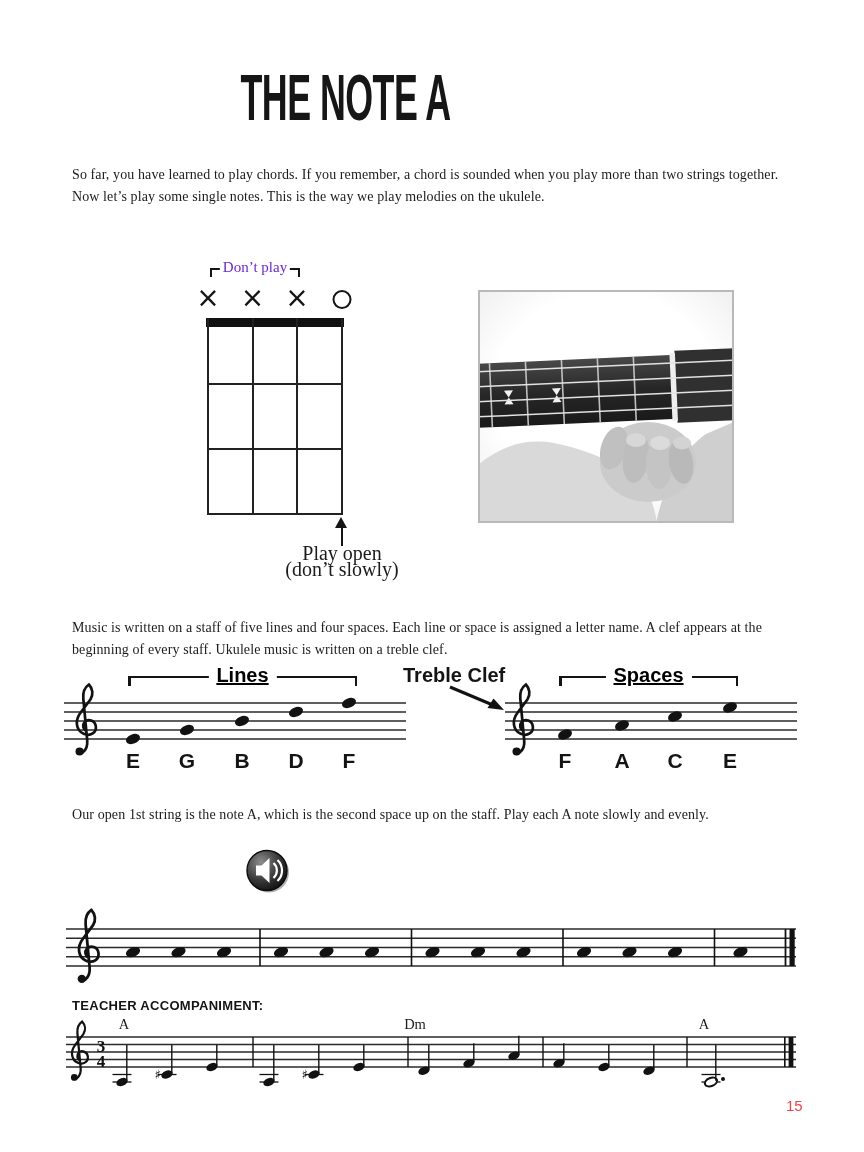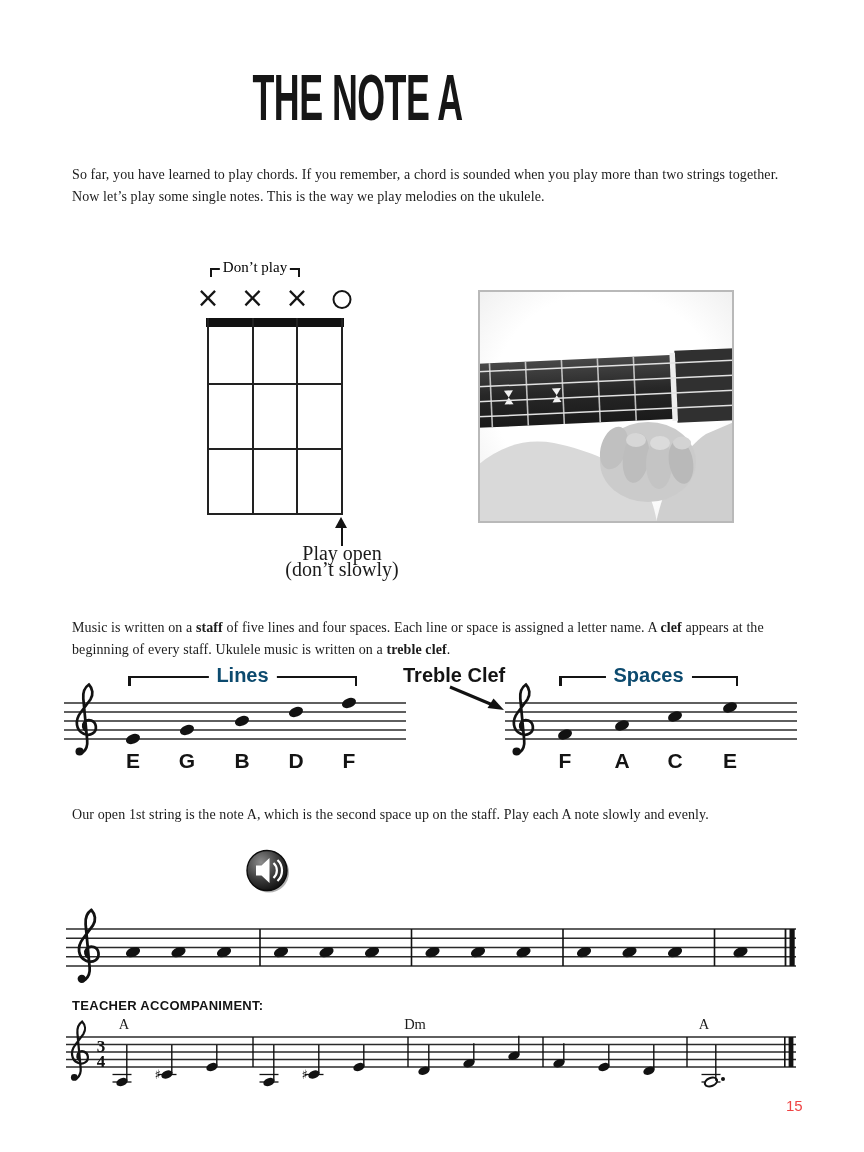--- a/index.html
+++ b/index.html
@@ -1,47 +1,47 @@
 <!DOCTYPE html>
 <html><head>
 <meta charset="utf-8">
 <style>
   html,body{margin:0;padding:0;background:#888;}
   .page{position:relative;width:864px;height:1152px;background:#ffffff;margin:0 auto;
         font-family:"Liberation Serif",serif;color:#1b1b1b;overflow:hidden;}
 
   .para{position:absolute;font-size:14px;line-height:22px;letter-spacing:.1px;}
-  .para b{font-weight:700;text-align:center;}
-
-  .title-wrap{position:absolute;top:66px;left:0;width:692px;text-align:center;margin-left:12px;}
+  .para b{font-weight:400;text-align:center;}
+
+  .title-wrap{position:absolute;top:66px;left:0;width:692px;text-align:center;}
   h1.display{margin:0;display:inline-block;font-family:"Liberation Sans",sans-serif;font-weight:700;
      font-size:64px;line-height:1;letter-spacing:-1px;transform:scaleX(.56);transform-origin:center;
      white-space:nowrap;color:#161616;}
 
   .song-title{position:absolute;left:72px;top:845px;height:46px;}
   .song-title .display{display:inline-block;font-family:"Liberation Sans",sans-serif;font-weight:700;
      font-size:55px;line-height:1;letter-spacing:-1px;transform:scaleX(.5);transform-origin:left center;
      white-space:nowrap;color:#161616;}
 
   
   .bracket{position:absolute;height:14px;}
   .bracket .bar{position:absolute;top:6px;left:0;right:0;height:0;border-top:2.5px solid #141414;}
   .bracket::before,.bracket::after{content:"";position:absolute;top:6px;width:2.5px;height:10px;background:#141414;}
   .bracket::before{left:0;}
   .bracket::after{right:0;}
   .bracket .lbl{position:absolute;top:-6px;left:50%;transform:translateX(-50%);background:#fff;
-     padding:0 8px;font:700 20px "Liberation Sans",sans-serif;color:#0c4a6e;white-space:nowrap;}
+     padding:0 8px;font:700 20px "Liberation Sans",sans-serif;color:#000000;white-space:nowrap;text-decoration:underline;}
 
   .dp-bracket{position:absolute;left:210px;top:261px;width:90px;height:16px;}
   .dp-bracket .bar{position:absolute;top:7px;left:0;right:0;border-top:2px solid #141414;}
   .dp-bracket::before,.dp-bracket::after{content:"";position:absolute;top:7px;width:2px;height:9px;background:#141414;}
   .dp-bracket::before{left:0;}
   .dp-bracket::after{right:0;}
   .dp-bracket .lbl{position:absolute;top:-2px;left:50%;transform:translateX(-50%);background:#fff;
-     padding:0 3px;font:15px "Liberation Serif",serif;color:#000000;white-space:nowrap;}
+     padding:0 3px;font:15px "Liberation Serif",serif;color:#6d28d9;white-space:nowrap;}
 
   .treble-label{position:absolute;left:403px;top:664px;font:700 20px "Liberation Sans",sans-serif;color:#141414;}
 
   
   .grid{position:absolute;left:207px;top:318px;width:136px;height:197px;}
   .grid .nut{position:absolute;left:-1px;top:0;width:138px;height:9px;background:#111;}
   .grid .vl{position:absolute;top:0;width:2px;height:197px;background:#222;}
   .grid .hl{position:absolute;left:0;width:136px;height:2px;background:#222;}
 
   .markers{position:absolute;left:0;top:288px;width:864px;height:24px;}

